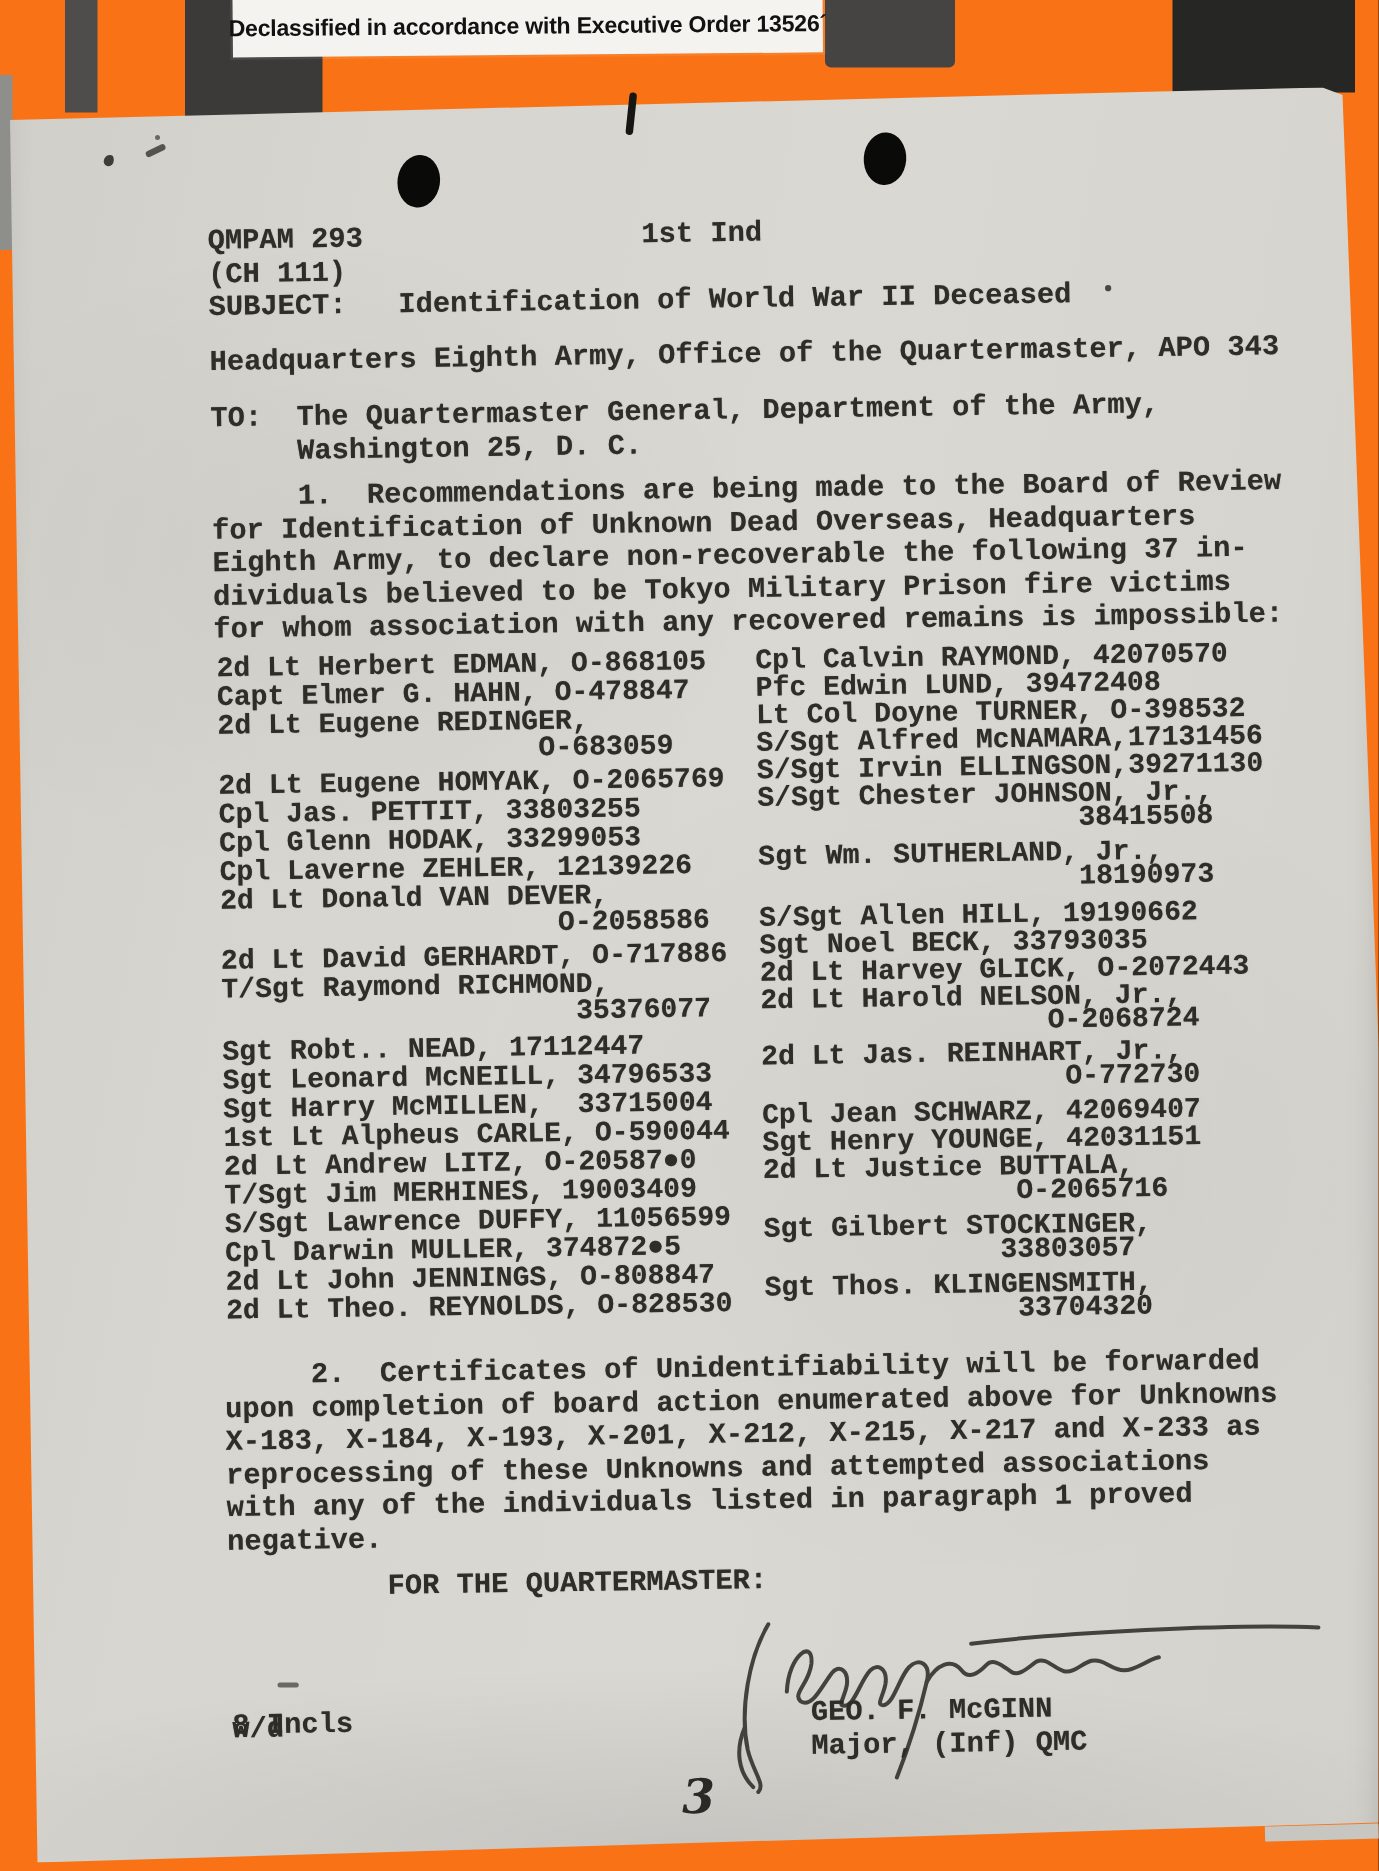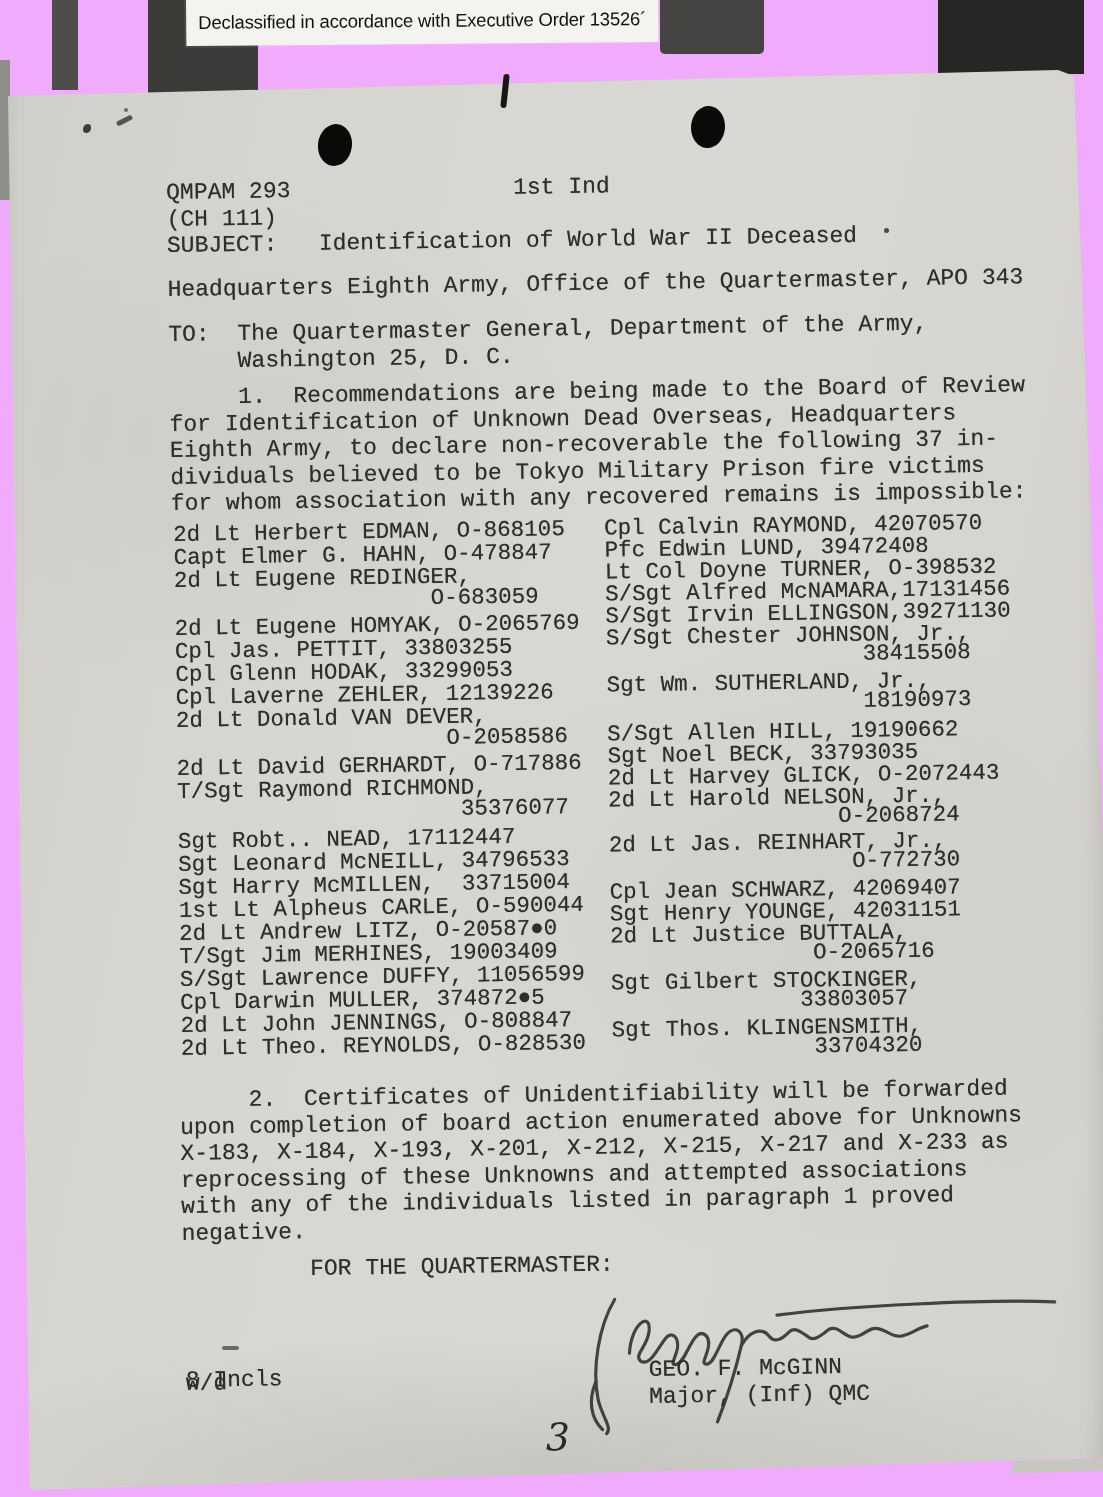--- a/index.html
+++ b/index.html
@@ -1,18 +1,18 @@
 <!DOCTYPE html>
 <html><head>
 <meta charset="utf-8">
 <style>
   html,body{margin:0;padding:0;background:#0b0b0a;}
   body{width:1103px;height:1497px;position:relative;overflow:hidden;
        font-family:"Liberation Mono","DejaVu Sans Mono",monospace;}
-  .stage{position:absolute;inset:0;background:#f0abfc;}
+  .stage{position:absolute;inset:0;background:#f97316;font-weight:bold;}
 
   
   .tape{position:absolute;}
   .tape-left{left:148px;top:0;width:110px;height:112px;background:#3b3a38;border-radius:0 0 6px 6px;}
   .tape-mid{left:660px;top:0;width:104px;height:54px;background:#454443;border-radius:0 0 5px 5px;}
   .tape-right{left:938px;top:0;width:146px;height:74px;background:#262624;}
   .tape-band{left:52px;top:0;width:26px;height:90px;background:#4e4d4b;}
   .tape-sliver{left:0;top:60px;width:10px;height:140px;background:#8e8e8a;}
 
   

